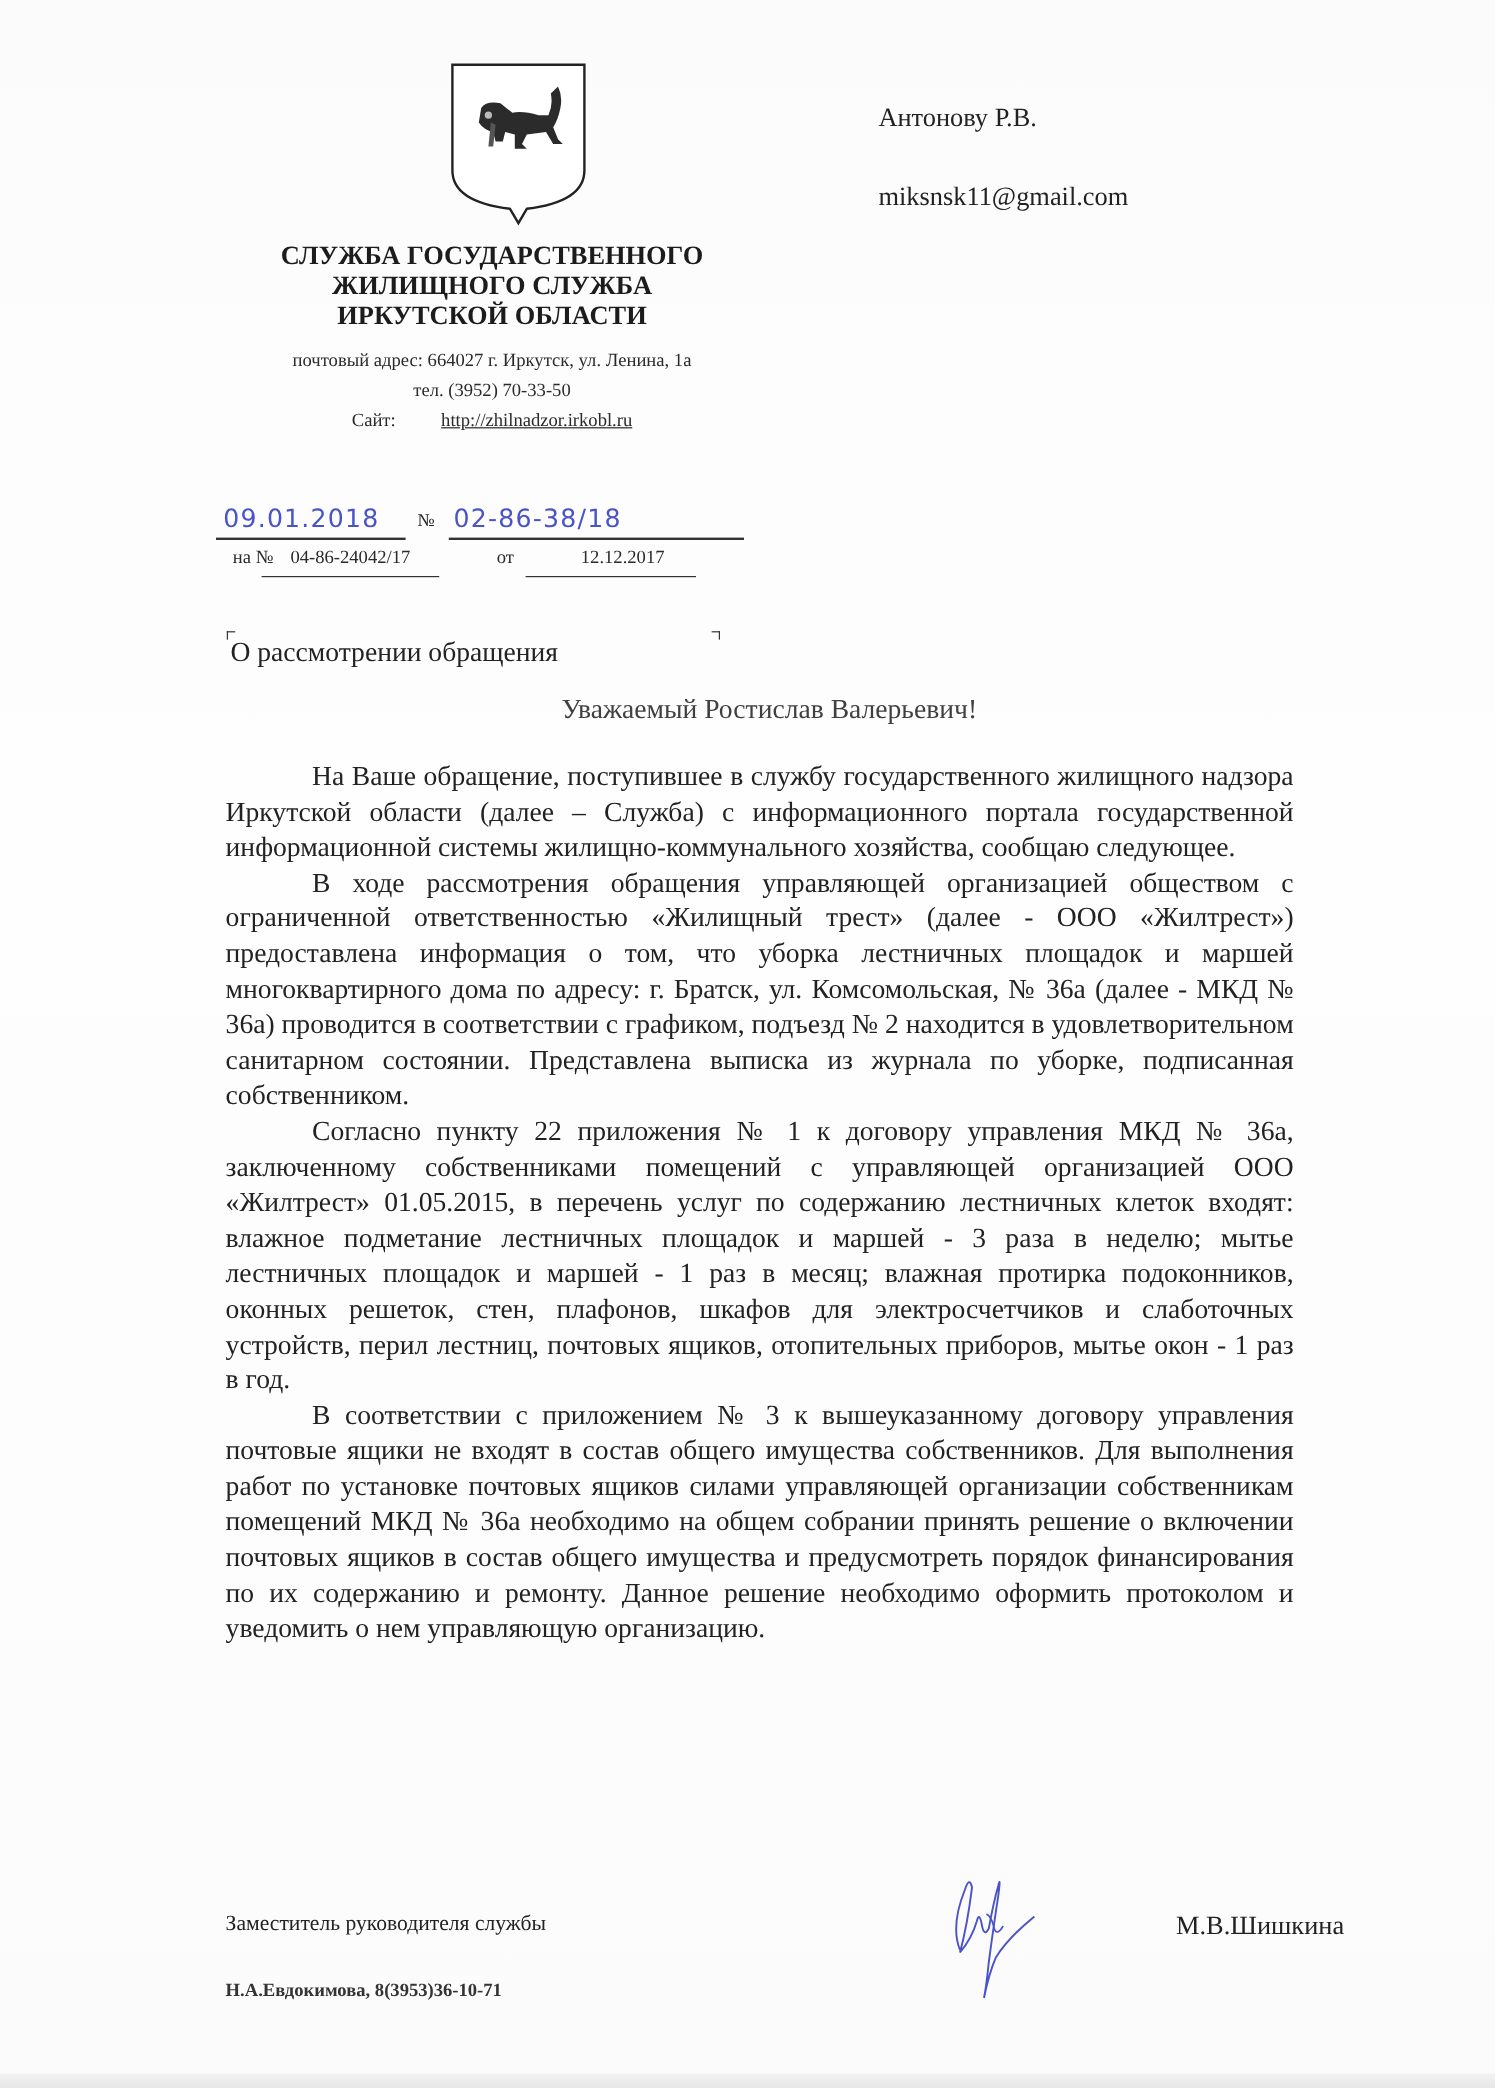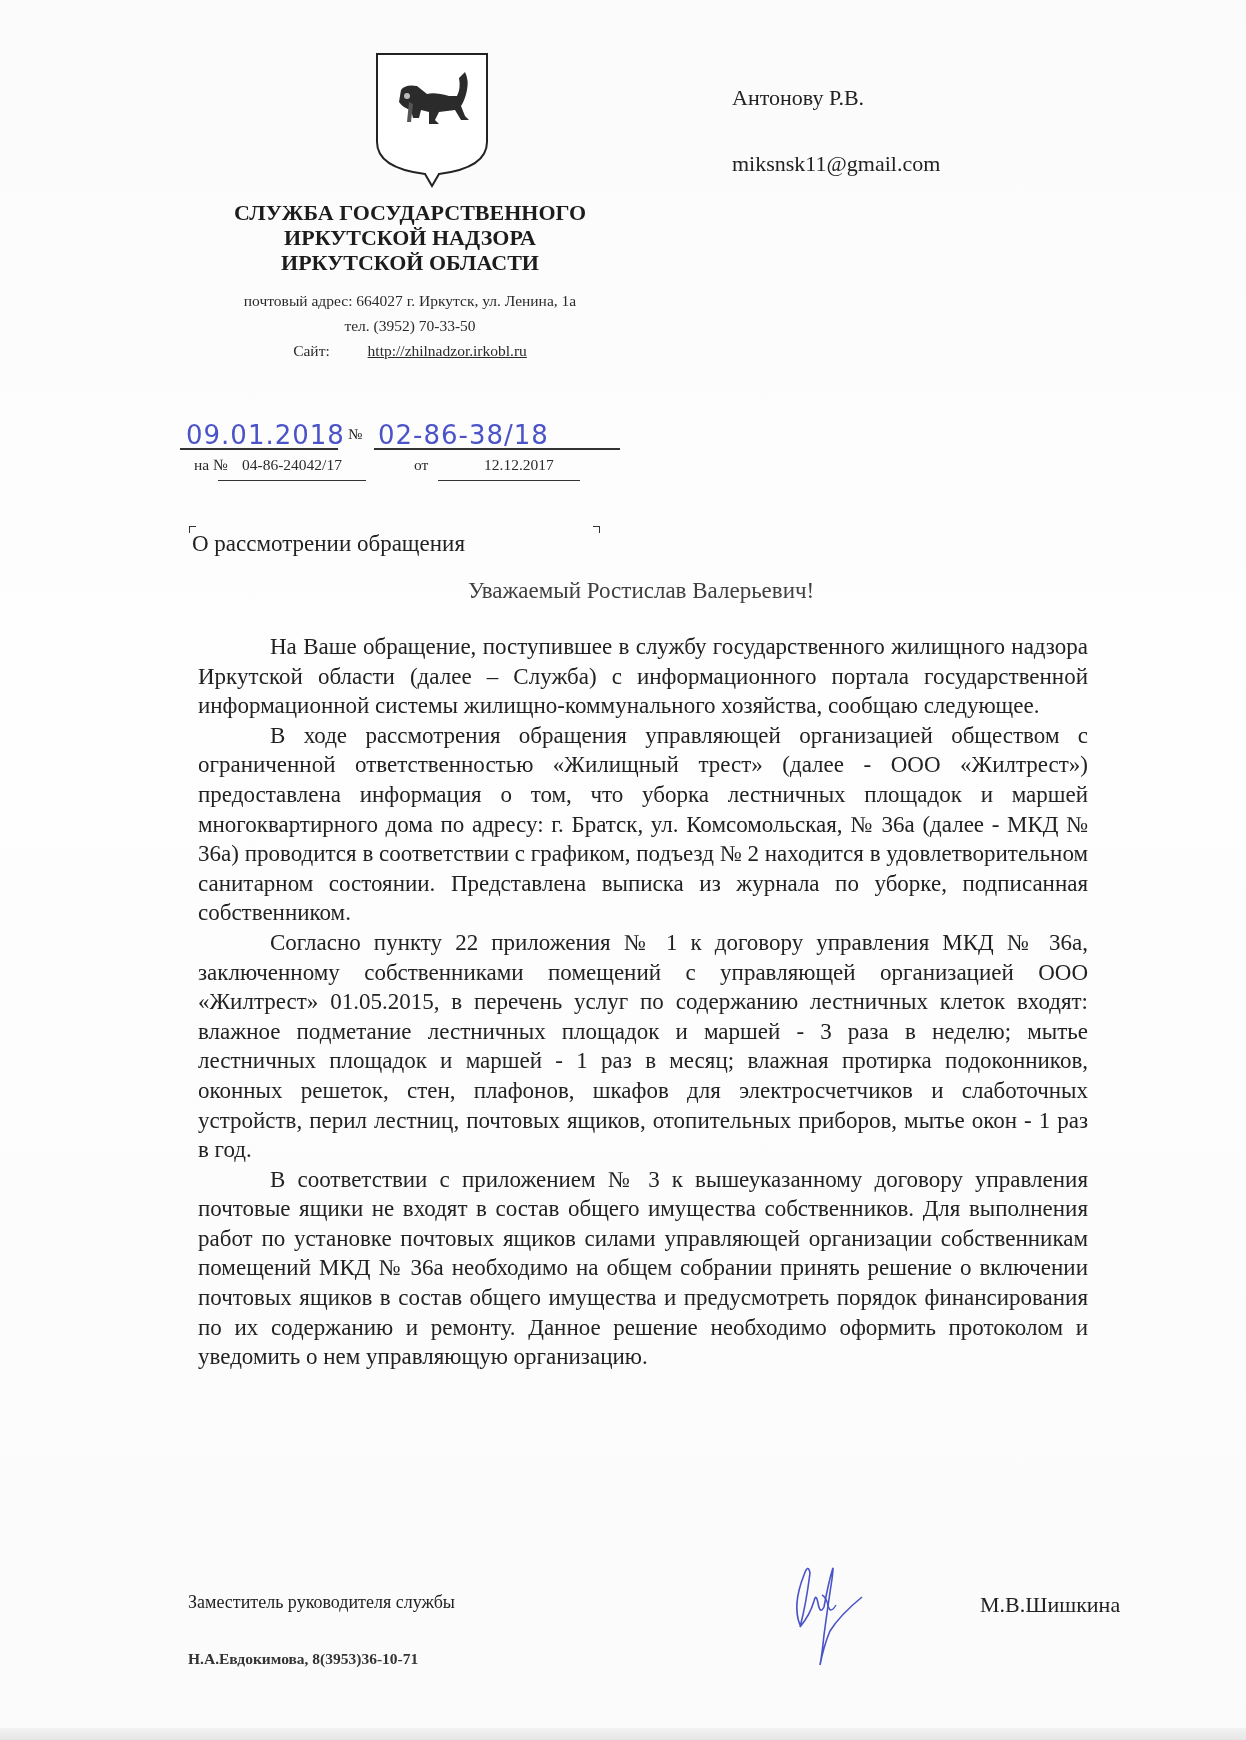--- a/index.html
+++ b/index.html
@@ -36,42 +36,42 @@
       position: absolute; left: 732px; top: 84px; font-size: 22px; line-height: 28px; color: #222;
     }
     .recipient-email {
       position: absolute; left: 732px; top: 150px; font-size: 22px; line-height: 28px; color: #222;
     }
     .reg-row {
       position: absolute; left: 180px; top: 420px; width: 440px; height: 30px;
     }
     .handwritten {
       font-family: "DejaVu Sans", sans-serif; color: #4a53c7;
-      font-size: 26px; letter-spacing: 1px; position: absolute; top: 0;
+      font-size: 21px; letter-spacing: 1px; position: absolute; top: 0;
     }
     .reg-date { left: 6px; }
     .reg-no-sign { position: absolute; left: 168px; top: 6px; font-size: 15px; color: #222; }
     .reg-number { left: 198px; }
     .uline { position: absolute; height: 1.5px; background: #333; }
     .ref-row {
       position: absolute; left: 178px; top: 456px; width: 440px; height: 28px;
       font-size: 15.5px; color: #2a2a2a;
     }
     .ref-row span { position: absolute; top: 0; margin-left: 16px; }
     .subject {
       position: absolute; left: 192px; top: 531px; font-size: 23px; color: #222;
     }
     .corner { position: absolute; width: 6px; height: 6px; border-top: 1.5px solid #333; }
     .corner-left { left: 189px; top: 526px; border-left: 1.5px solid #333; }
     .corner-right { left: 593px; top: 526px; border-right: 1.5px solid #333; }
     .salutation {
       position: absolute; left: 468px; top: 578px; font-size: 23px; color: #404040;
     }
     .body-text {
-      position: absolute; left: 198px; top: 632px; width: 890px;
+      position: absolute; left: 188px; top: 632px; width: 890px;
       font-size: 23px; line-height: 29.6px; color: #222;
       text-align: justify;
     }
     .body-text p { margin: 0; text-indent: 72px; }
     .signer-title {
       position: absolute; left: 188px; top: 1592px; font-size: 18px; color: #222;
     }
     .signature {
       position: absolute; left: 770px; top: 1545px; width: 100px; height: 125px;
     }
@@ -89,21 +89,21 @@
 
 <svg class="emblem" viewBox="0 0 118 140">
   <path d="M4 4 H114 V92 Q114 118 66 124 L59 136 L52 124 Q4 118 4 92 Z" fill="#fff" stroke="#222" stroke-width="2"></path>
   <path d="M28 40 Q32 34 44 36 L54 44 Q62 42 76 46 L84 46 Q88 38 86 28 L92 22 Q96 30 94 40 Q92 50 88 56 L92 66 L96 70 L88 70 L82 60 L66 62 L62 70 L66 74 L56 74 L56 62 L48 60 L46 68 L40 68 L38 60 Q30 58 26 52 Z" fill="#2b2b2b"></path>
   <circle cx="34" cy="46" r="3" fill="#bbb"></circle>
   <path d="M36 52 L34 72 L38 72 L40 54 Z" fill="#555"></path>
 </svg>
 
 <div class="org-title">
   <div>СЛУЖБА ГОСУДАРСТВЕННОГО</div>
-  <div>ИРКУТСКОЙ НАДЗОРА</div>
+  <div>ЖИЛИЩНОГО СЛУЖБА</div>
   <div>ИРКУТСКОЙ ОБЛАСТИ</div>
 </div>
 
 <div class="org-info">
   <div>почтовый адрес: 664027 г. Иркутск, ул. Ленина, 1а</div>
   <div>тел. (3952) 70-33-50</div>
   <div>
     <span>Сайт: </span><span class="site-link">http://zhilnadzor.irkobl.ru</span>
   </div>
 </div>

